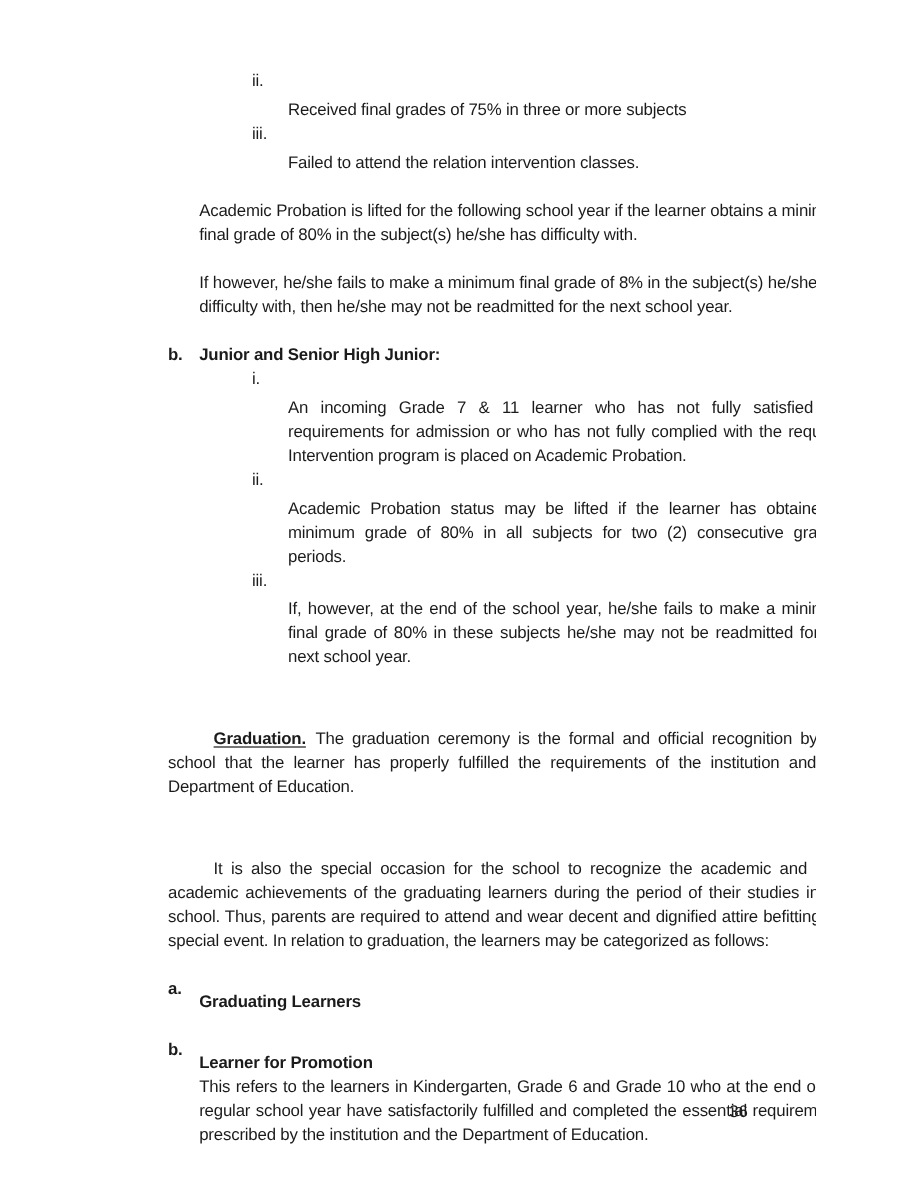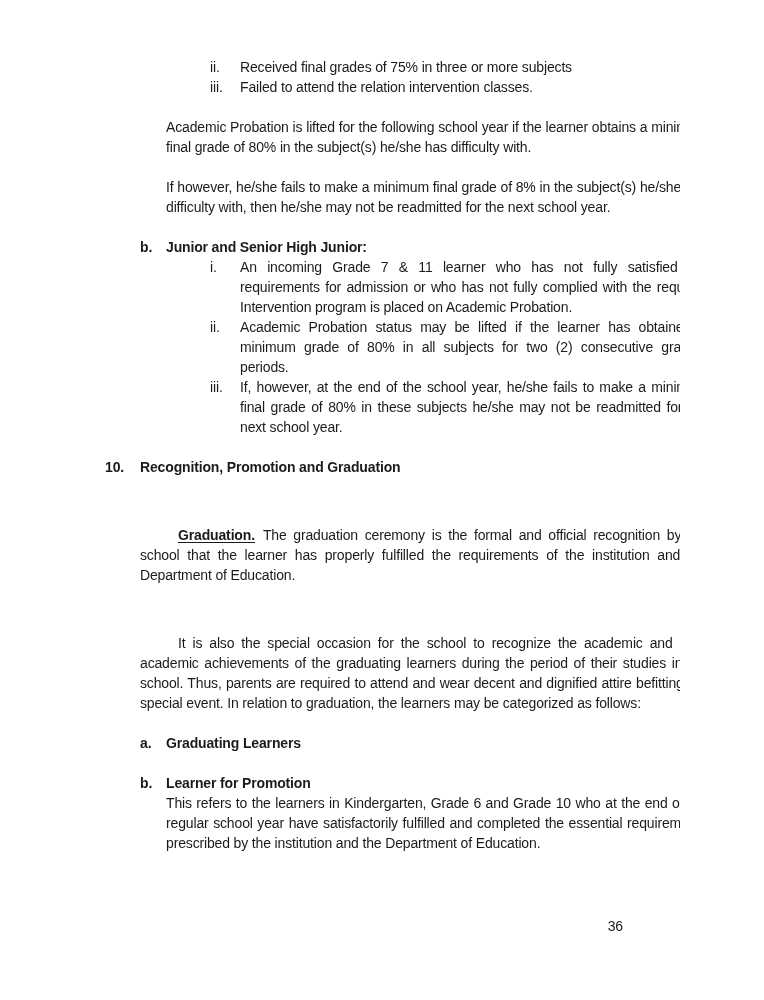--- a/index.html
+++ b/index.html
@@ -21,21 +21,21 @@
     top: 57px;
     width: 602px; 
   }
   .block { margin: 0 0 20px 0; }
   .no-gap { margin-bottom: 0; }
 
   
   .roman-list-top { margin-left: 105px; }
   .roman-item { display: flex; }
   .roman-item .marker { flex: 0 0 30px; }
-  .roman-item .itext { flex: 1 1 auto; }
+  .roman-item .itext { flex: 1 1 auto; margin-top: 24px; }
   .roman-item .itext.just { text-align: justify; }
 
   
   .para-elem {
     margin-left: 61px;
     text-align: justify;
   }
 
   
   .b-head {
@@ -68,21 +68,21 @@
     text-underline-offset: 2px;
     margin-right: 8px;
   }
 
   
   .ab-item {
     display: flex;
     margin-left: 35px;
   }
   .ab-item .marker { flex: 0 0 26px; font-weight: bold; }
-  .ab-item .ab-body { flex: 1 1 auto; }
+  .ab-item .ab-body { flex: 1 1 auto; margin-top: 11px; }
   .ab-item .ab-title { font-weight: bold; }
   .ab-item .ab-text { text-align: justify; }
 
   .page-number {
     position: absolute;
     top: 916px;
     right: 57px;
     font-family: "Liberation Sans", sans-serif;
     font-size: 14px;
     color: #1b1b1b;
@@ -121,24 +121,20 @@
       <div class="roman-item">
         <span class="marker">ii.</span>
         <span class="itext just">Academic Probation status may be lifted if the learner has obtained a minimum grade of 80% in all subjects for two (2) consecutive grading periods.</span>
       </div>
       <div class="roman-item">
         <span class="marker">iii.</span>
         <span class="itext just">If, however, at the end of the school year, he/she fails to make a minimum final grade of 80% in these subjects he/she may not be readmitted for the next school year.</span>
       </div>
     </div>
 
-    <div class="block sec-head">
-      <span class="marker">10.</span>
-      <span>Recognition, Promotion and Graduation</span>
-    </div>
 
     <p class="block sec-para">
       <span class="lead-underline">Graduation.</span><span>The graduation ceremony is the formal and official recognition by the school that the learner has properly fulfilled the requirements of the institution and the Department of Education.</span>
     </p>
 
     <p class="block sec-para">It is also the special occasion for the school to recognize the academic and non-academic achievements of the graduating learners during the period of their studies in the school.  Thus, parents are required to attend and wear decent and dignified attire befitting the special event. In relation to graduation, the learners may be categorized as follows:</p>
 
     <div class="block ab-item">
       <span class="marker">a.</span>
       <span class="ab-body">

